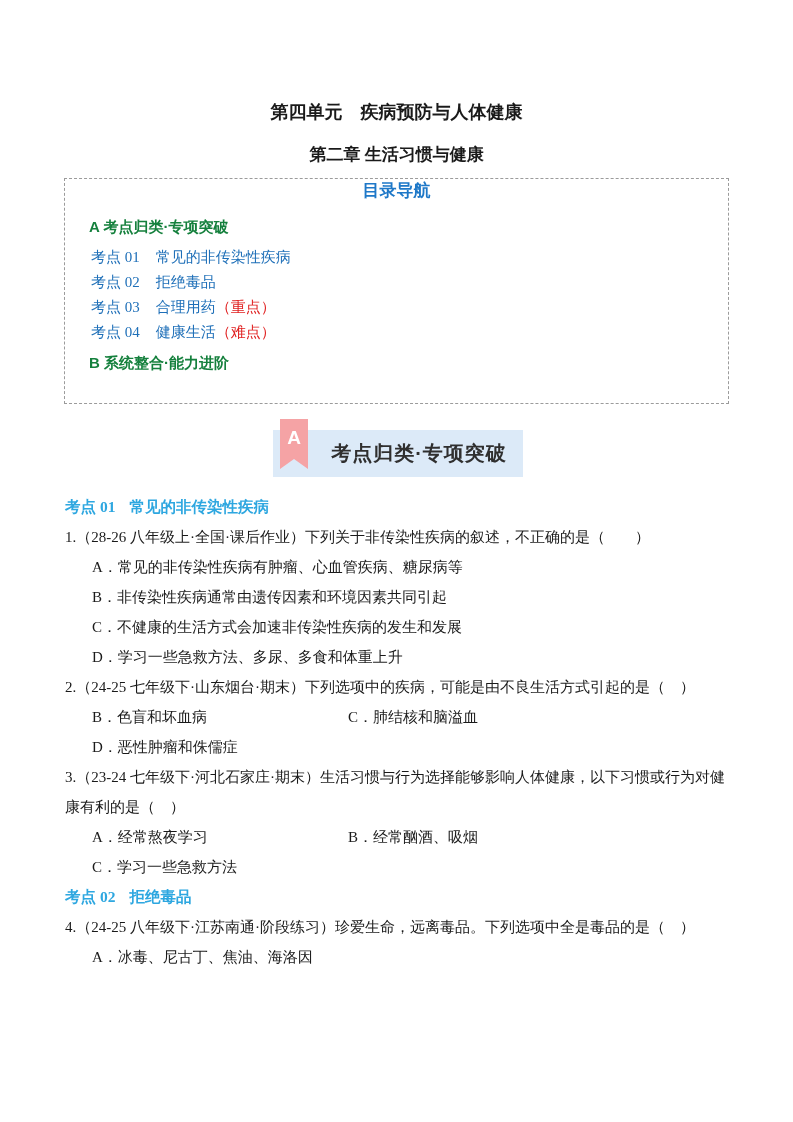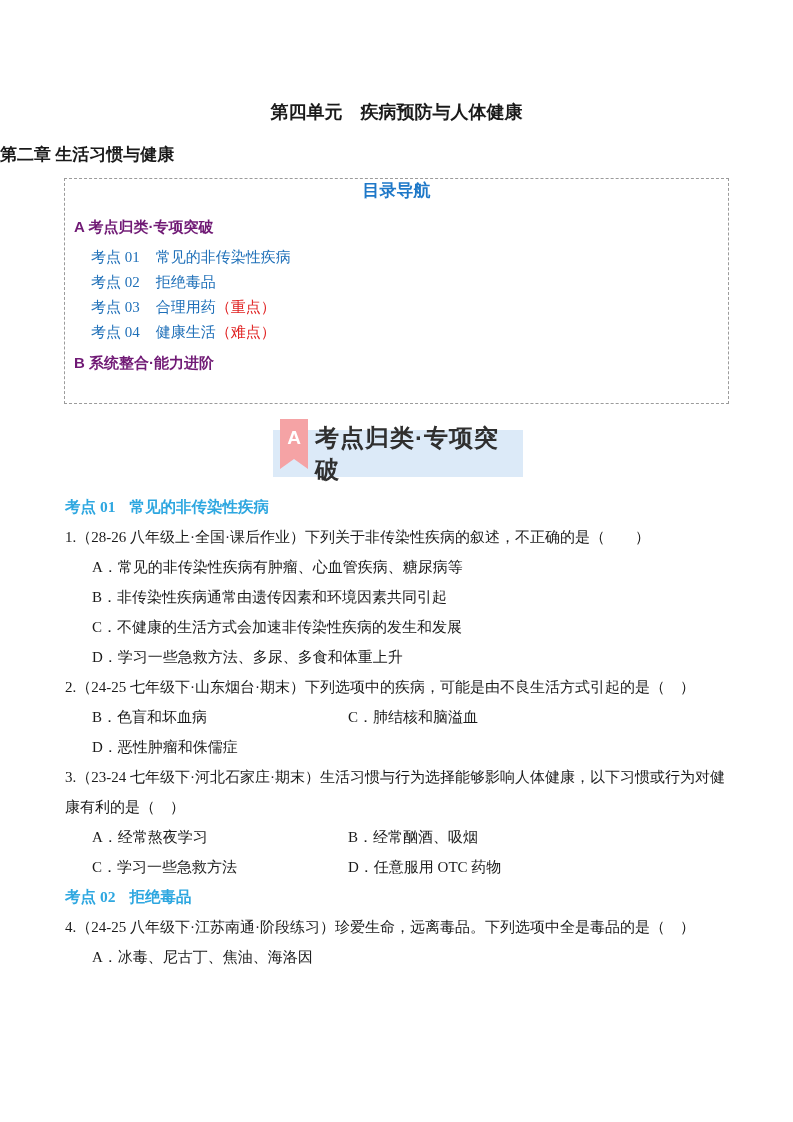--- a/index.html
+++ b/index.html
@@ -1,44 +1,44 @@
 <!DOCTYPE html>
 <html><head>
 <meta charset="utf-8">
 <style>
   html,body{margin:0;padding:0;background:#ffffff;}
   .page{position:relative;width:793px;height:996px;background:#ffffff;overflow:hidden;
         font-family:"Liberation Serif",serif;color:#1a1a1a;border-radius:30px;}
 
   .title1{position:absolute;top:100px;left:0;right:0;text-align:center;
           font-size:18px;font-weight:bold;margin:0;}
-  .title2{position:absolute;top:143px;left:0;right:0;
+  .title2{position:absolute;top:143px;left:0;right:0;text-align:center;
           font-size:17px;font-weight:bold;margin:0;}
 
   .toc{position:absolute;left:64px;top:178px;width:665px;height:226px;
        border:1px dashed #9b9b9b;box-sizing:border-box;
        font-family:"Liberation Sans",sans-serif;}
   .toc-title{text-align:center;margin-top:0;font-size:17px;font-weight:bold;color:#1e78c8;}
-  .toc-a,.toc-b{margin-left:9px;font-size:15px;font-weight:bold;color:#701a75;}
+  .toc-a,.toc-b{margin-left:24px;font-size:15px;font-weight:bold;color:#15803d;}
   .toc-a{margin-top:16px;}
   .toc-b{margin-top:9px;}
   .toc-items{margin:8px 0 0 26px;font-family:"Liberation Serif",serif;
              color:#1e6fb8;font-size:15px;}
   .toc-item{line-height:25px;}
   .toc-item .num{margin-right:16px;}
   .toc-tag{color:#e02020;}
 
   .ribbon{position:absolute;left:280px;top:419px;width:28px;height:50px;background:#f5a3a5;
           clip-path:polygon(0 0,100% 0,100% 100%,50% 80%,0 100%);
           color:#ffffff;font-family:"Liberation Sans",sans-serif;font-weight:bold;
           font-size:19px;text-align:center;line-height:38px;z-index:2;}
   .banner-bar{position:absolute;left:273px;top:430px;width:250px;height:47px;background:#dceaf8;
           display:flex;align-items:center;justify-content:center;box-sizing:border-box;
           padding-left:42px;font-family:"Liberation Sans",sans-serif;
-          font-size:24px;font-weight:bold;color:#2f2f2f;letter-spacing:1px;z-index:1;}
+          font-size:20px;font-weight:bold;color:#2f2f2f;letter-spacing:1px;z-index:1;}
 
   .content{position:absolute;left:65px;top:492px;width:664px;
            font-size:15px;line-height:30px;}
   .kd{color:#2ea7e0;font-weight:bold;font-size:15.5px;line-height:30px;}
   .kd .kd-num{margin-right:14px;}
   .stem{margin:0;}
   .opt{padding-left:27px;}
   .opts2{display:grid;grid-template-columns:256px 1fr;padding-left:27px;}
   .opts2 .opt{padding-left:0;}
 </style>
@@ -96,21 +96,20 @@
       <div class="opt">B．色盲和坏血病</div>
       <div class="opt">C．肺结核和脑溢血</div>
       <div class="opt">D．恶性肿瘤和侏儒症</div>
     </div>
 
     <p class="stem">3.（23-24 七年级下·河北石家庄·期末）生活习惯与行为选择能够影响人体健康，以下习惯或行为对健康有利的是（　）</p>
     <div class="opts2">
       <div class="opt">A．经常熬夜学习</div>
       <div class="opt">B．经常酗酒、吸烟</div>
       <div class="opt">C．学习一些急救方法</div>
-      <div class="opt">D．任意服用 OTC 药物</div>
     </div>
 
     <div class="kd">
       <span class="kd-num">考点 02</span><span>拒绝毒品</span>
     </div>
 
     <p class="stem">4.（24-25 八年级下·江苏南通·阶段练习）珍爱生命，远离毒品。下列选项中全是毒品的是（　）</p>
     <div>
       <div class="opt">A．冰毒、尼古丁、焦油、海洛因</div>
     </div>

